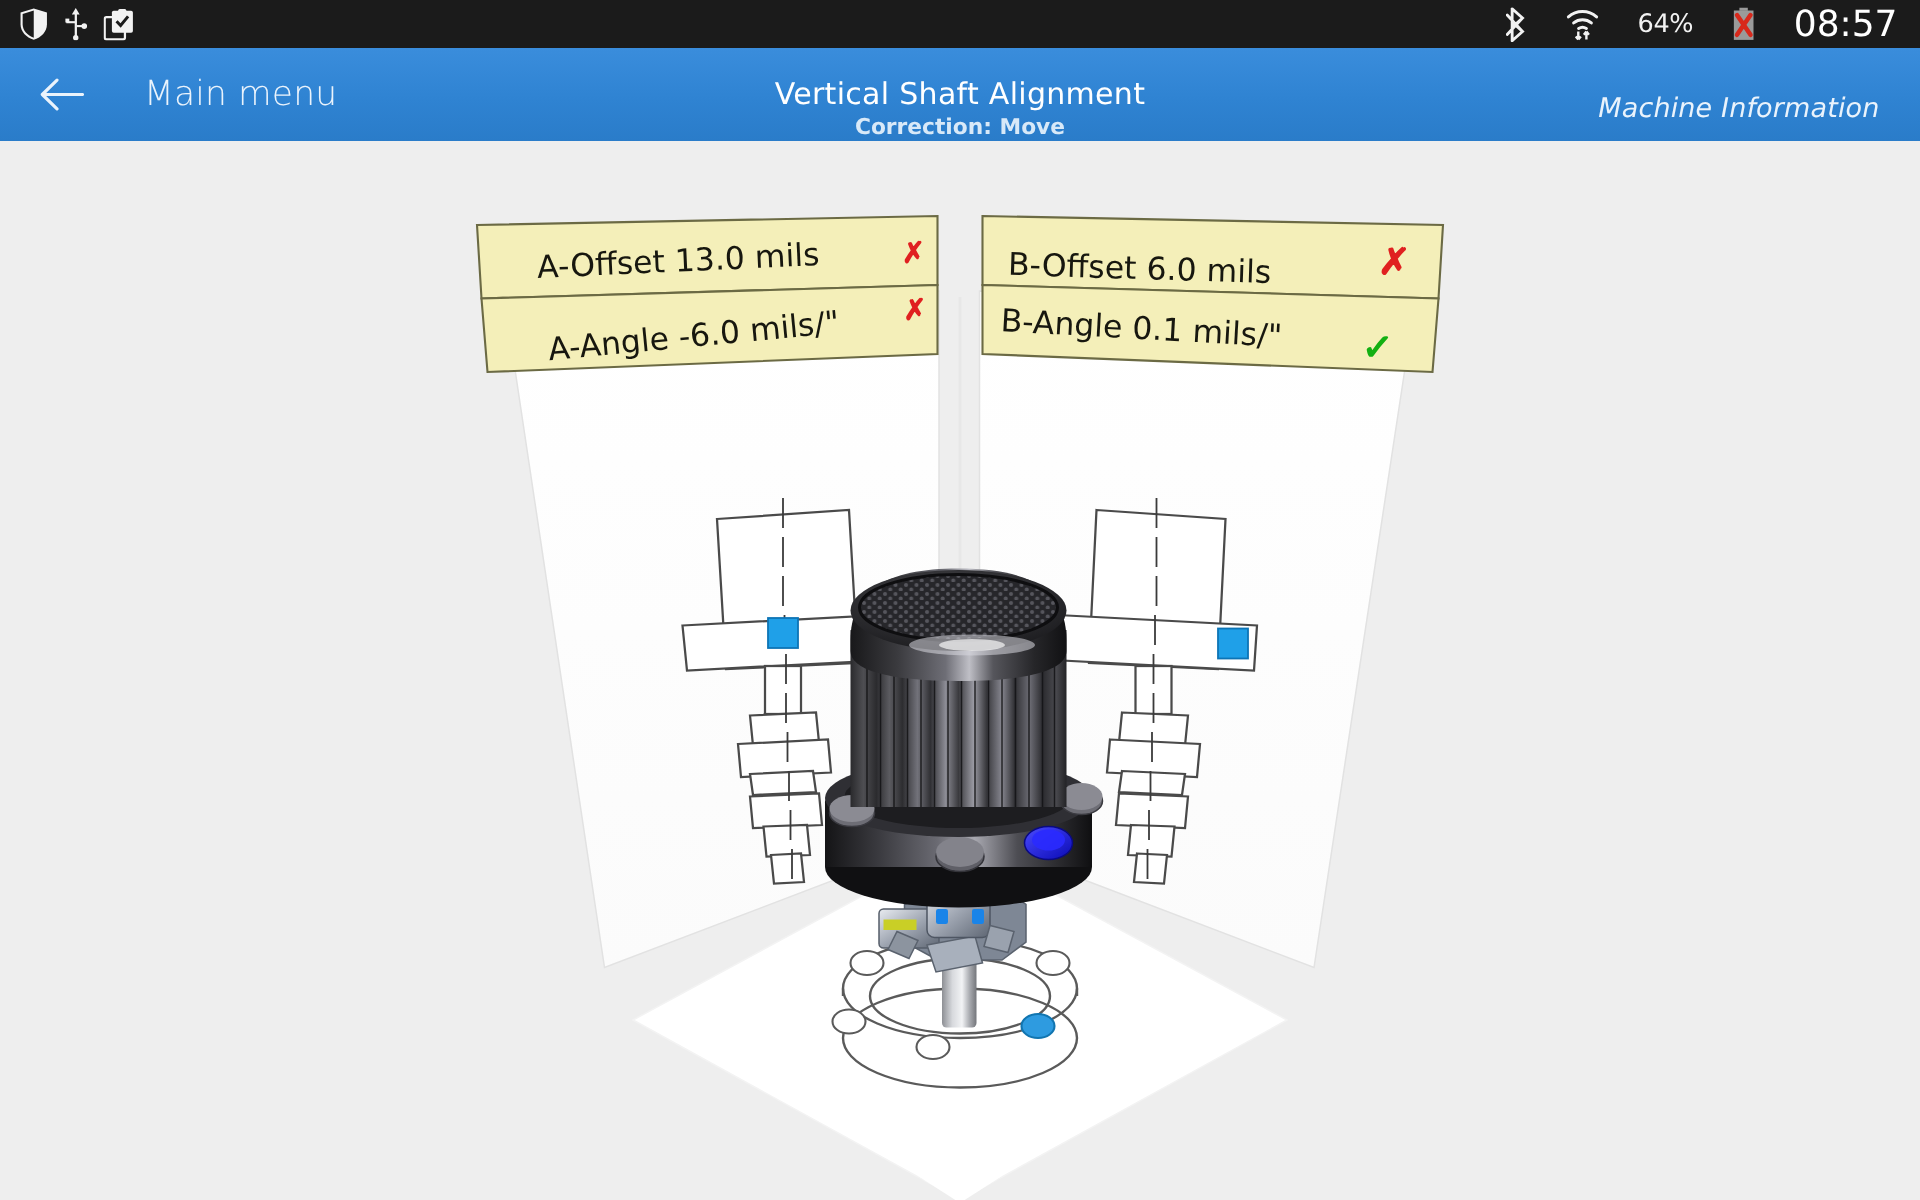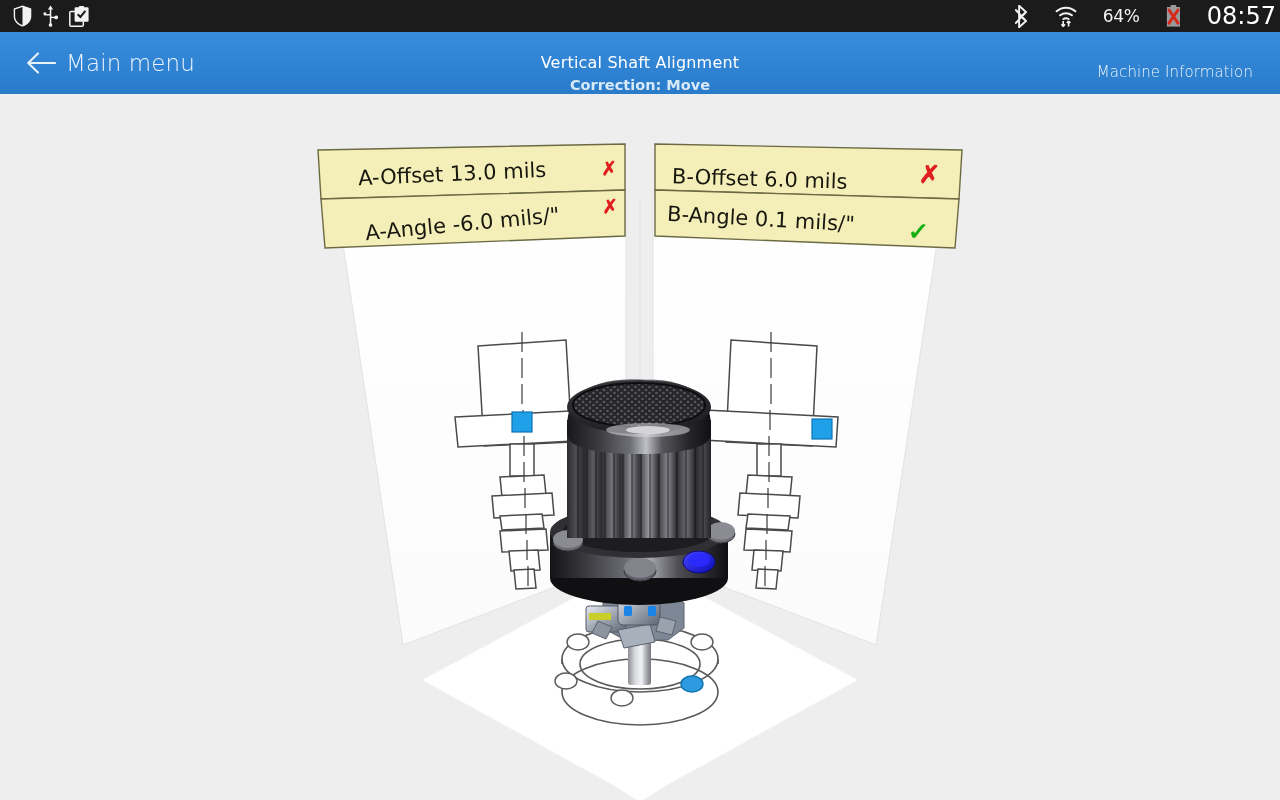--- a/index.html
+++ b/index.html
@@ -29,21 +29,21 @@
     align-items: center;
     z-index: 40;
   }
   .sb-left {
     display: flex; align-items: center; gap: 11px;
     padding-left: 13px;
   }
   .sb-right {
     margin-left: auto;
     display: flex; align-items: center; gap: 26px;
-    padding-right: 4px;
+    padding-right: 15px;
   }
   .sb-icon { display: block; }
   .sb-batt-pct {
     color: #f2f2f2;
     font-size: 17px;
     font-family: "DejaVu Sans", sans-serif;
     letter-spacing: -0.2px;
   }
   .sb-clock {
     color: #ffffff;
@@ -59,64 +59,65 @@
     position: absolute;
     left: 0; top: 32px;
     width: 1280px; height: 62px;
     background: linear-gradient(180deg, #3a8ddc 0%, #2f83d2 55%, #2a7cc9 100%);
     z-index: 30;
   }
   .back-group {
     position: absolute;
     left: 26px; top: 0;
     height: 62px;
-    display: flex; align-items: center; gap: 10px;
+    display: flex; align-items: center; gap: 40px;
     cursor: pointer;
   }
   .back-arrow { width: 30px; height: 24px; display: block; }
   .back-label {
     color: #eaf3fc;
     font-size: 23px;
     font-weight: 300;
     font-family: "DejaVu Sans", sans-serif;
     letter-spacing: 0.1px;
   }
   .title-block {
     position: absolute;
     left: 0; top: 0;
     width: 1280px; height: 62px;
     display: flex; flex-direction: column;
     align-items: center; justify-content: center;
     pointer-events: none;
   }
   .title-main {
     color: #ffffff;
-    font-size: 16px;
+    font-size: 20px;
     font-weight: 400;
     letter-spacing: 0.2px;
     line-height: 27px;
     margin-top: 17px;
   }
   .title-sub {
     color: #d8e9f8;
     font-size: 14.5px;
     font-weight: 700;
     line-height: 17px;
     margin-top: 1px;
   }
   .machine-info {
     position: absolute;
     right: 27px; top: 0;
     height: 80px;
     display: flex; align-items: center;
     color: #eaf3fc;
-    font-size: 15px;
+    font-size: 18px;
     font-weight: 300;
     letter-spacing: 0.1px;
     cursor: pointer;
+    font-style: italic;
   }
 
   
   .scene {
     position: absolute;
     left: 0; top: 94px;
     width: 1280px; height: 706px;
     background: #eeeeee;
     overflow: hidden;
   }

